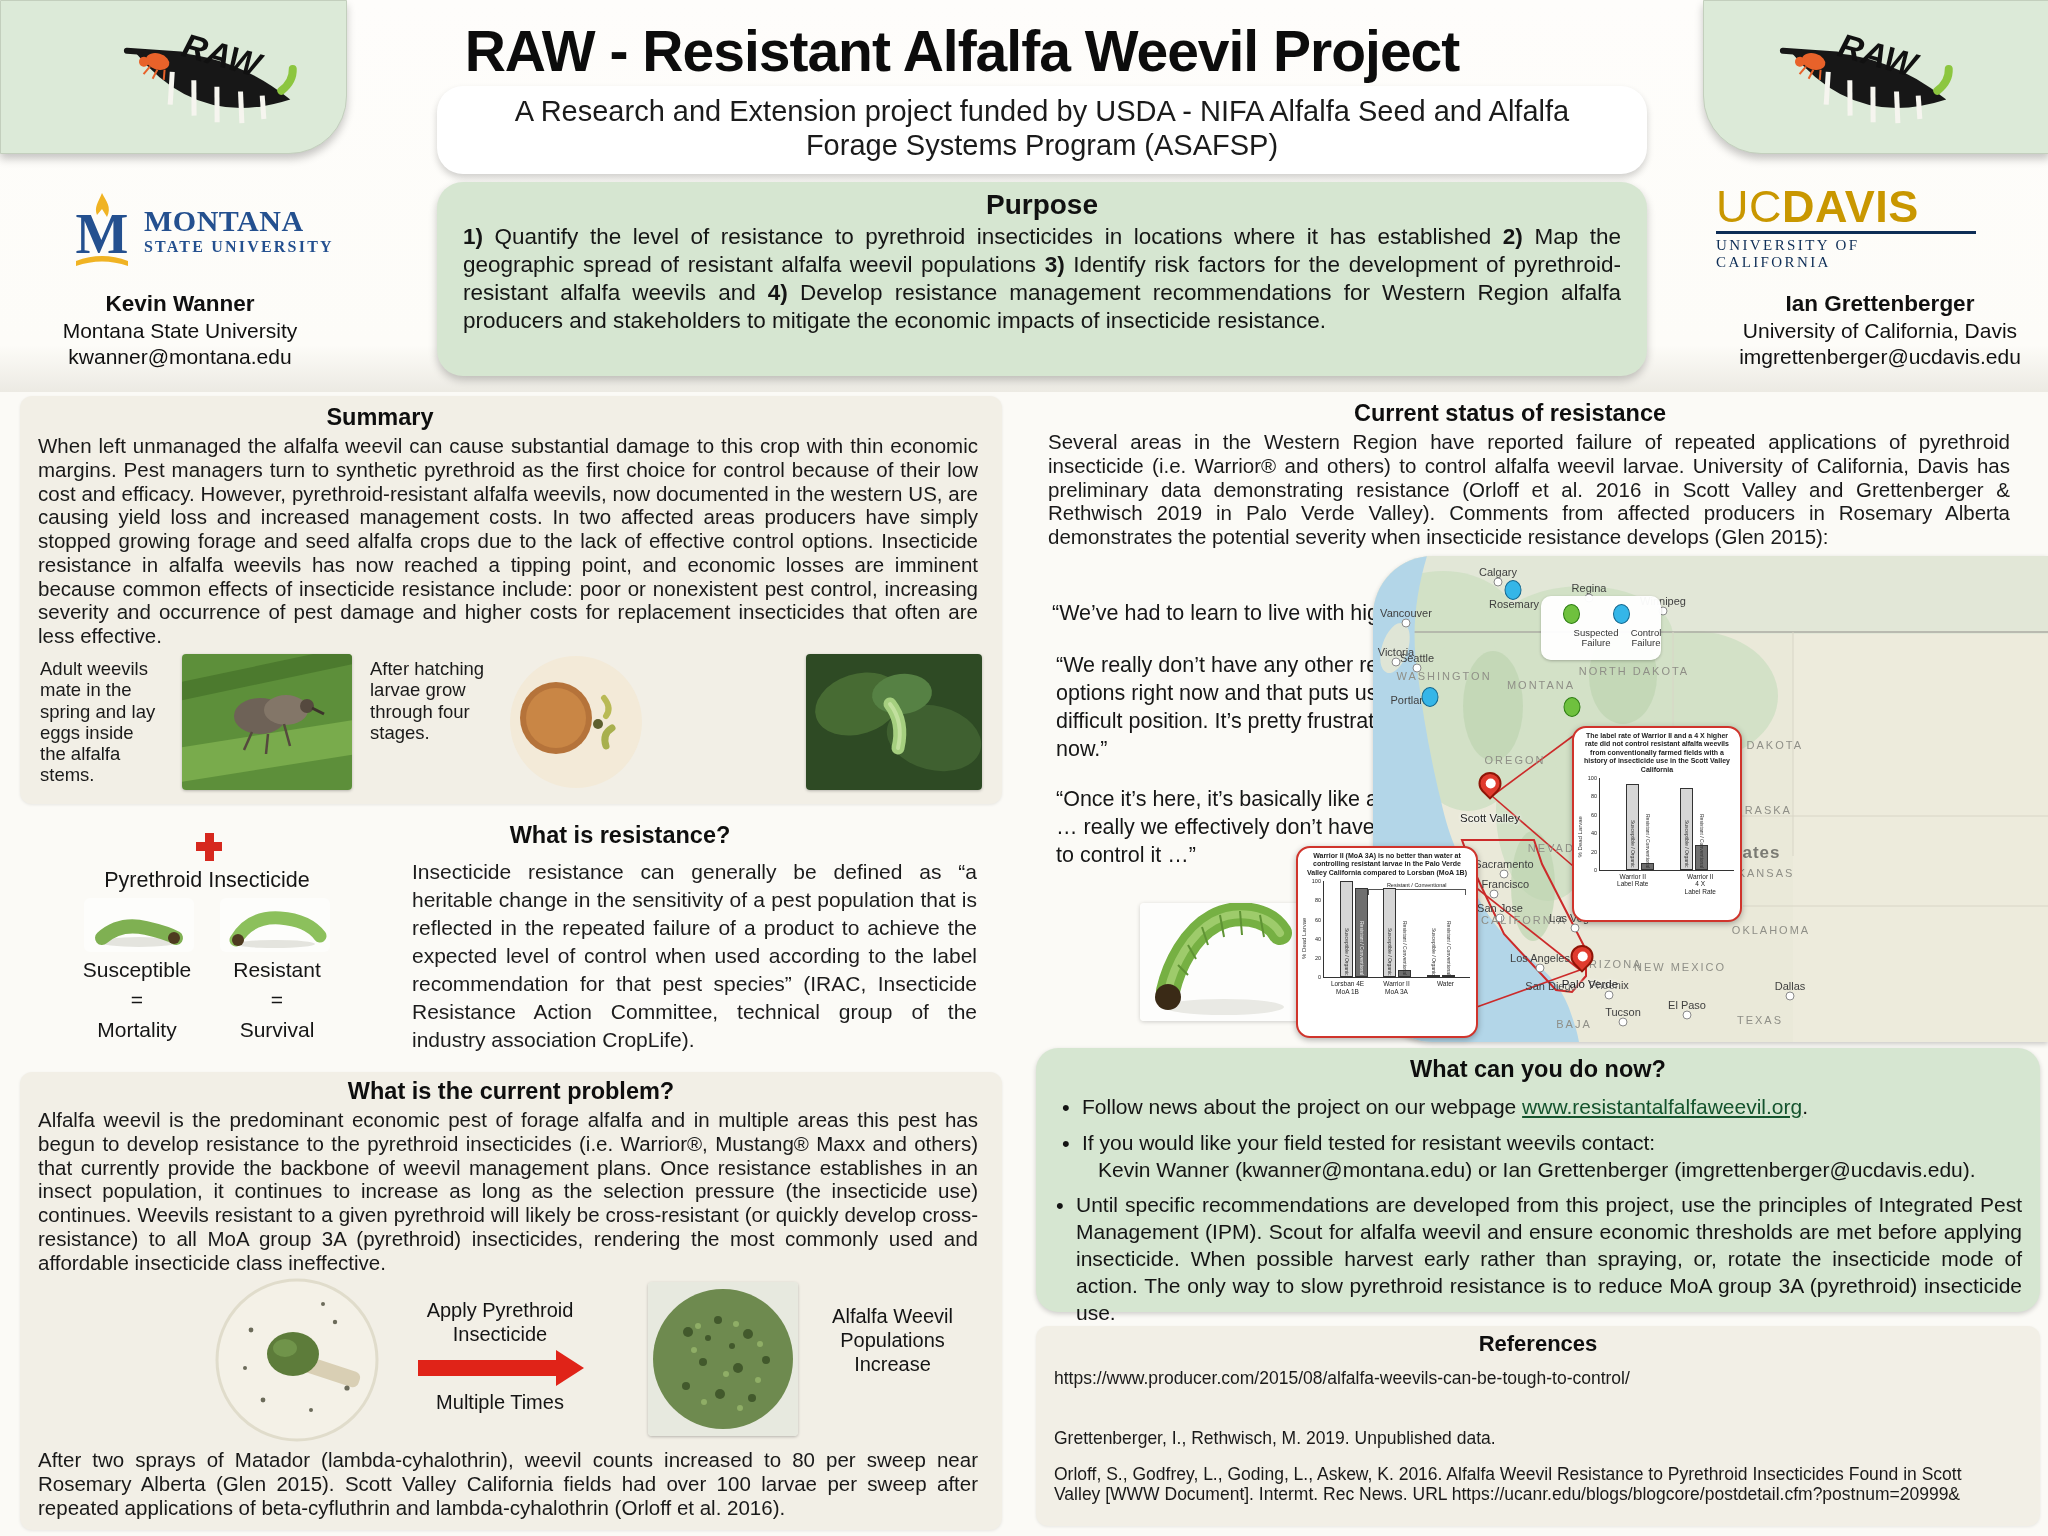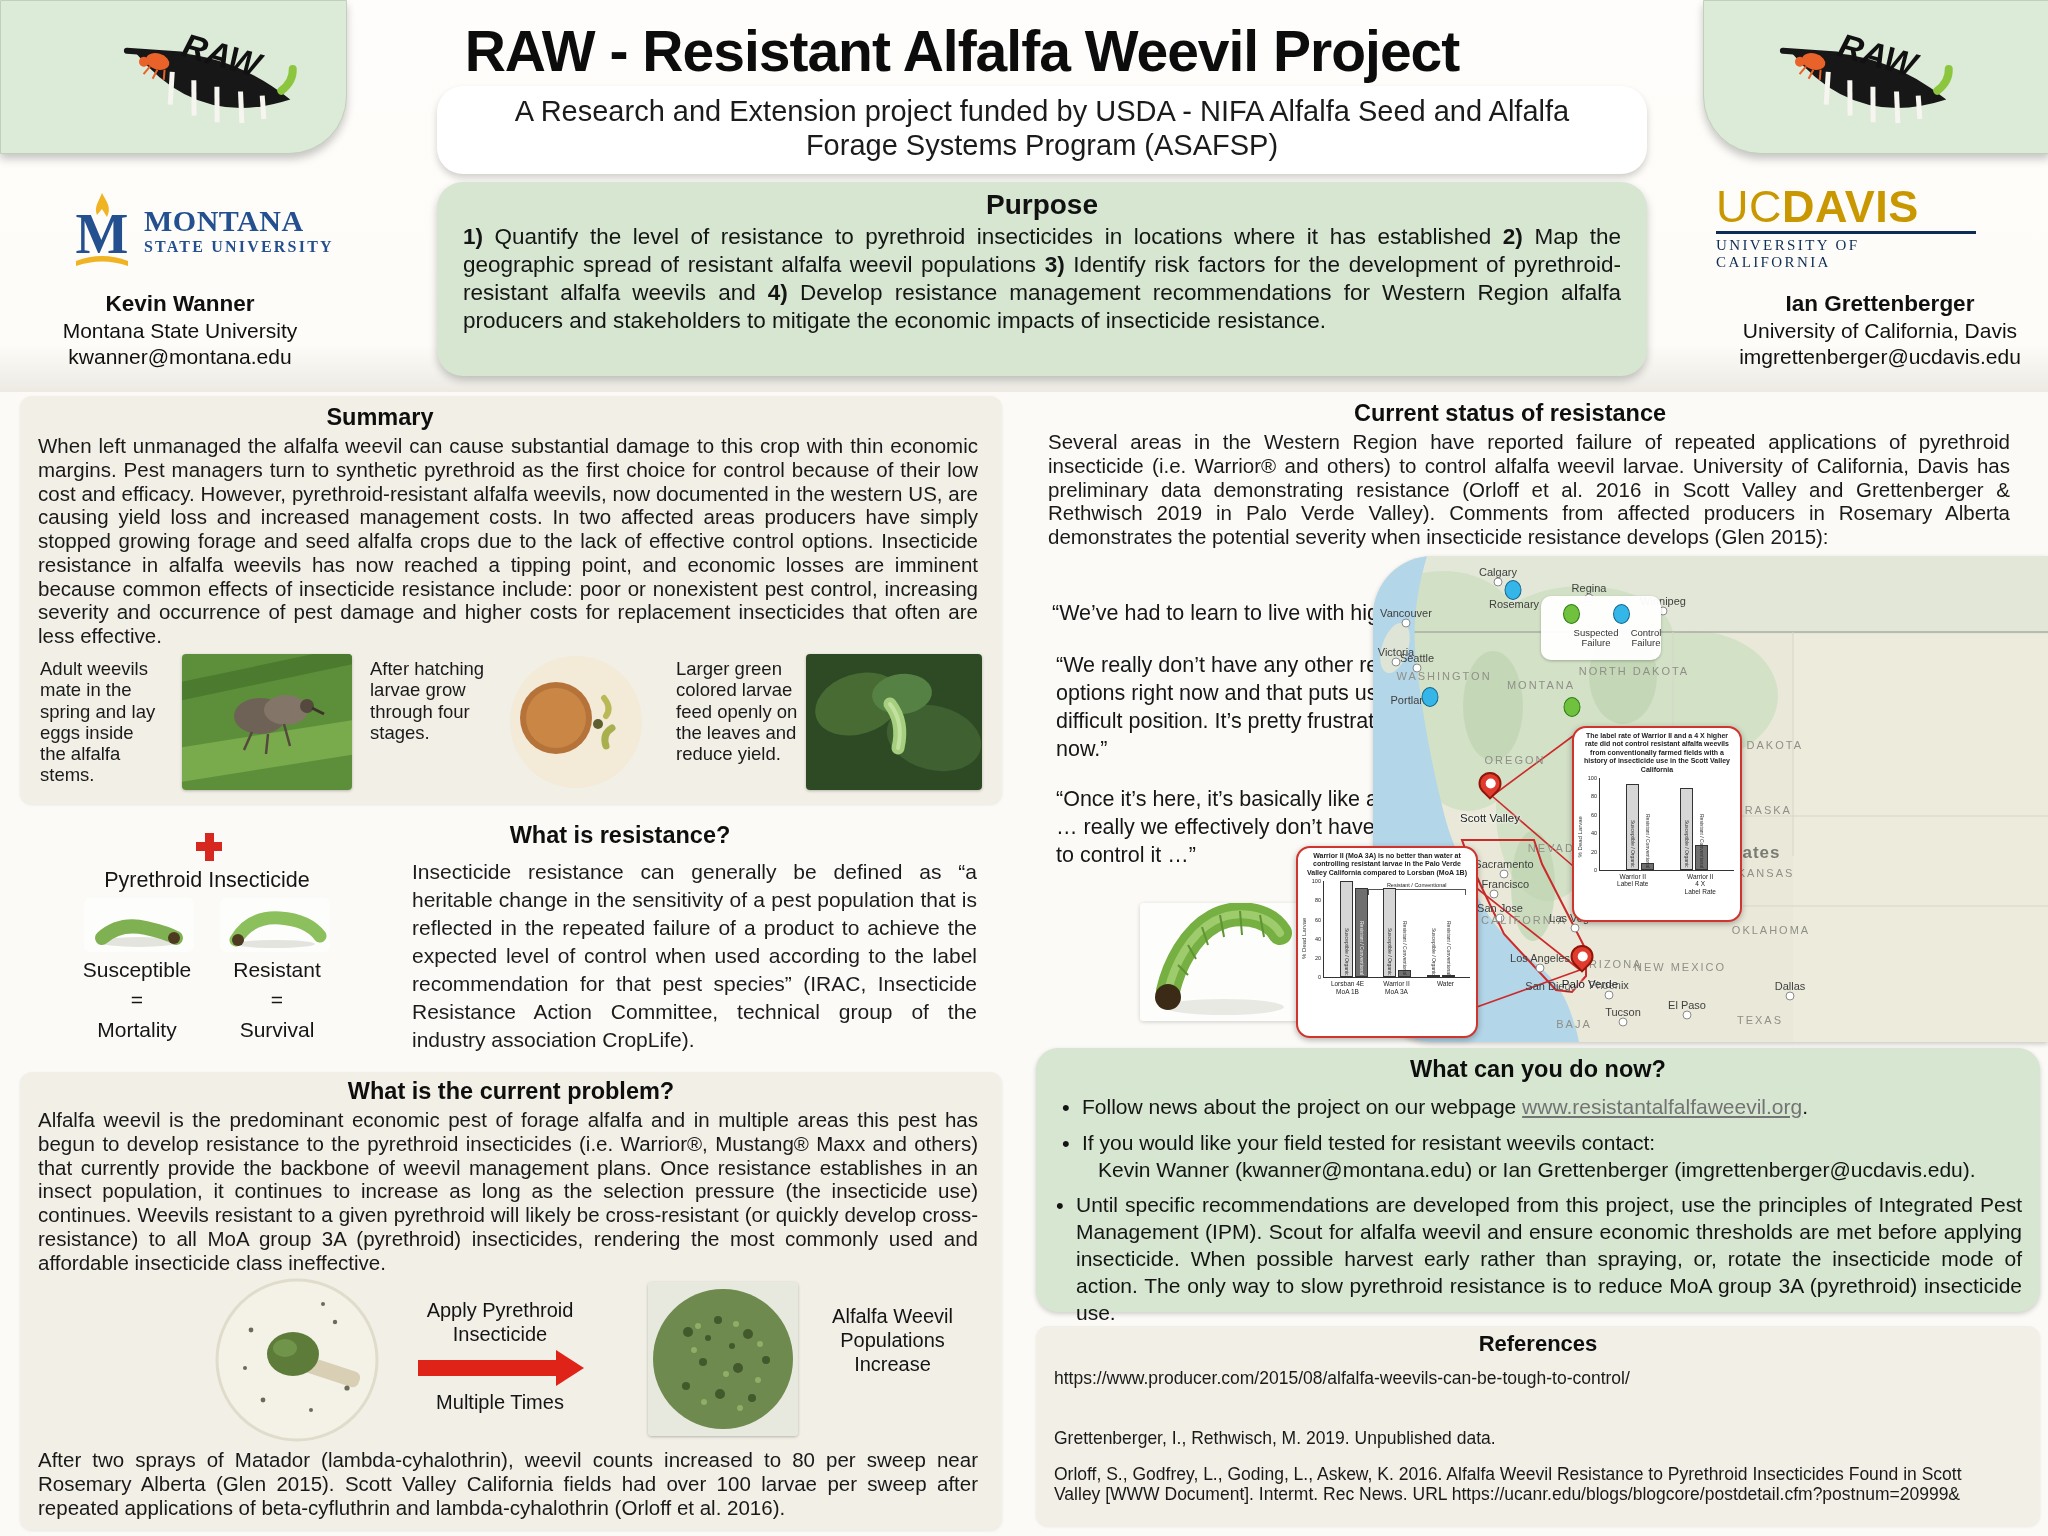--- a/index.html
+++ b/index.html
@@ -83,21 +83,21 @@
   .vl.dk{color:#eee;}
   .xrow{display:flex;justify-content:space-evenly;margin-top:2px;}
   .xc{flex:1;font-size:6.5px;line-height:1.15;text-align:center;color:#222;white-space:pre-line;}
   .anno{position:absolute;top:1px;left:30%;right:3%;border-bottom:1px solid #555;font-size:5.5px;line-height:1.1;text-align:center;color:#222;padding-bottom:1px;}
   .anno:before,.anno:after{content:"";position:absolute;bottom:-6px;width:1px;height:6px;background:#555;}
   .anno:before{left:0;} .anno:after{right:0;}
   
   #action-box{left:1036px;top:1048px;width:1004px;height:264px;background:#d6e6d1;border-radius:22px;box-shadow:0 2px 5px rgba(0,0,0,.18);}
   .bullet{position:absolute;font-size:21px;line-height:1.28;color:#141414;}
   .bullet:before{content:"•";position:absolute;left:-20px;font-size:22px;}
-  a.weblink{color:#737373;text-decoration:underline;}
+  a.weblink{color:#14532d;text-decoration:underline;}
   #refs-box{left:1036px;top:1326px;width:1004px;height:200px;}
   .ref{font-size:17.5px;line-height:1.16;color:#191919;}
   .ref span{display:block;}
 </style>
 </head>
 <body>
 
 <div id="poster">
   <div id="header-bg" class="abs"></div>
 
@@ -208,21 +208,20 @@
     </svg>
     <div class="abs capt" style="left:350px;top:262px;width:116px">After hatching larvae grow through four stages.</div>
     <svg class="abs" style="left:488px;top:258px" width="136" height="136">
       <circle cx="68" cy="68" r="66" fill="#f3ead8"></circle>
       <circle cx="48" cy="64" r="36" fill="#b5733a"></circle>
       <circle cx="48" cy="64" r="30" fill="#c98645"></circle>
       <path d="M96,44 q8,10 2,18" stroke="#b9ba55" stroke-width="6" fill="none" stroke-linecap="round"></path>
       <path d="M104,74 q-10,6 -6,18" stroke="#a8b04e" stroke-width="7" fill="none" stroke-linecap="round"></path>
       <circle cx="90" cy="70" r="5" fill="#5d5f2e"></circle>
     </svg>
-    <div class="abs capt" style="left:656px;top:262px;width:122px">Larger green colored larvae feed openly on the leaves and reduce yield.</div>
     <svg class="abs photo" style="left:786px;top:258px" width="176" height="136">
       <rect width="176" height="136" fill="#2e4a24"></rect>
       <ellipse cx="52" cy="50" rx="44" ry="30" fill="#476b33" transform="rotate(-18 52 50)"></ellipse>
       <ellipse cx="128" cy="84" rx="48" ry="32" fill="#3f6030" transform="rotate(14 128 84)"></ellipse>
       <ellipse cx="96" cy="40" rx="30" ry="20" fill="#568144" transform="rotate(-6 96 40)"></ellipse>
       <path d="M92,94 q6,-26 -8,-44" stroke="#a5cf7f" stroke-width="13" fill="none" stroke-linecap="round"></path>
       <path d="M92,94 q6,-26 -8,-44" stroke="#c2e09e" stroke-width="4" fill="none" stroke-linecap="round"></path>
     </svg>
   </div>
 

